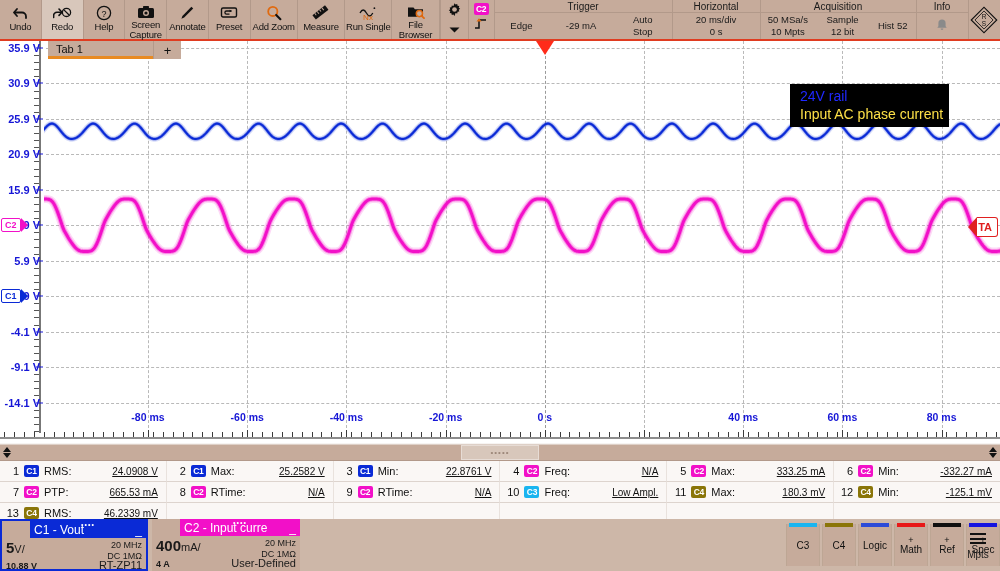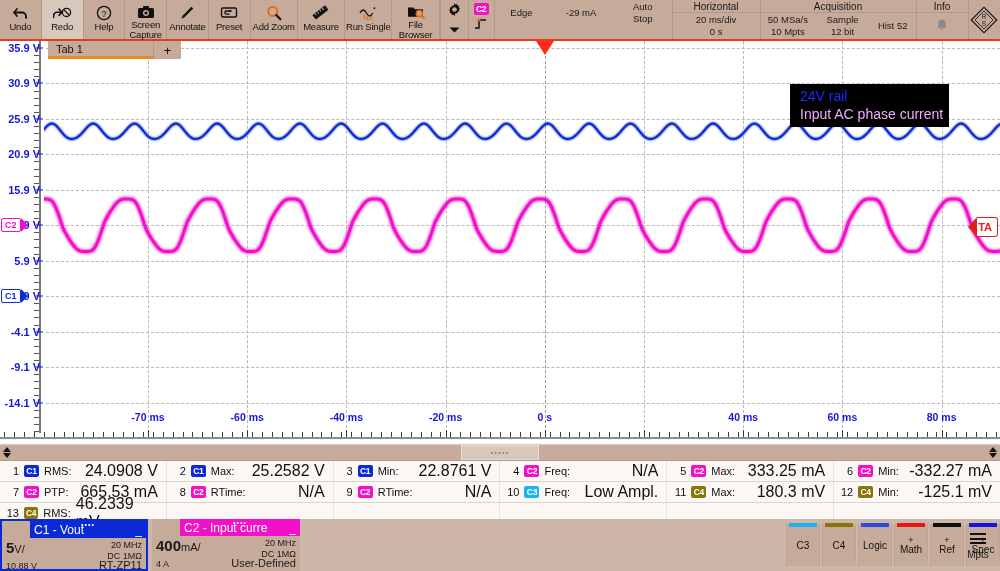--- a/index.html
+++ b/index.html
@@ -121,21 +121,21 @@
                  color:#e02020; border:1.6px solid #e02020; border-left:none; background:#fff; border-radius:0 3px 3px 0; }
 
   .trigmark { position:absolute; top:0; width:0;height:0;
     border-left:9px solid transparent;border-right:9px solid transparent;border-top:14px solid #ff2b1a; z-index:9; }
 
   .annot {
     position:absolute; background:#000; padding:3px 6px 4px 10px; z-index:10;
     line-height:18px; letter-spacing:0px;
   }
   .annot .a1 { color:#1f28ff; font-size:14px; }
-  .annot .a2 { color:#f0abfc; font-size:14px; }
+  .annot .a2 { color:#fde047; font-size:14px; }
 
   
   .taxis { position:absolute; left:0; top:433px; width:1000px; height:10px; background:#fff; }
   .xlbl { position:absolute; top:-22px; font-size:10.5px; color:#1616d6; font-weight:bold; transform:translateX(-50%); white-space:nowrap;}
   .xruleline { position:absolute; left:0; top:4px; width:1000px; height:2px; background:#8d8d8d; }
   .xtick { position:absolute; top:-1px; width:1px; height:5px; background:#3b3b3b; }
   .xtick.major { height:7px; top:-3px; }
 
   
   .hscroll {
@@ -157,36 +157,36 @@
   
   .meas { position:absolute; left:0; top:461px; width:1000px; height:62px; background:#faf7f5; overflow:hidden; }
   .mrow { display:flex; height:21px; }
   .mcell {
     flex:1; display:flex; align-items:center; height:21px;
     border-bottom:1px solid #ddd4ce; padding:0 8px 0 6px; gap:5px; position:relative;
   }
   .mcell + .mcell { border-left:1px solid #e9e2dd; }
   .mcell .idx { font-size:11px; color:#111; min-width:13px; text-align:right; }
   .mcell .nm { font-size:11px; color:#111; }
-  .mcell .val { margin-left:auto; font-size:16px; color:#111; }
+  .mcell .val { margin-left:auto; font-size:10px; color:#111;text-decoration:underline; }
 
   
   .chbar { position:absolute; left:0; top:519px; width:1000px; height:52px; background:#cdb7a8; }
   .chcard { position:absolute; top:0; width:148px; height:52px; background:#c6ab9b; }
   .chcard .hd {
     height:17px; display:flex; align-items:center; padding:0 4px;
     color:#fff; font-size:12px; position:relative;margin-left:28px;
   }
   .chcard .hd .dots { position:absolute; left:50%; top:0px; transform:translateX(-50%); color:#fff; font-size:7px; letter-spacing:1px; }
   .chcard .hd .mini { margin-left:auto; font-size:12px; }
   .chcard .bd { height:35px; position:relative; padding:1px 4px 0 4px; }
   .chcard .scale { font-size:15px; font-weight:bold; position:absolute; left:4px; top:1px; }
   .chcard .scale small { font-size:11px; font-weight:normal; }
   .chcard .r1 { position:absolute; right:4px; top:2px; font-size:9px; text-align:right; line-height:11px; }
-  .chcard .off { position:absolute; left:4px; bottom:2px; font-size:9px; font-weight:normal; }
+  .chcard .off { position:absolute; left:4px; bottom:2px; font-size:9px; font-weight:bold; }
   .chcard .probe { position:absolute; right:4px; bottom:2px; font-size:11px; }
   .chcard.c1 { border:2px solid #0a2ad6; }
   .chcard.c1 .hd { background:#0a2ad6; }
   .chcard.c2 .hd { background:#f210c8; }
 
   .rbtn {
     position:absolute; top:5px; width:34px; height:42px; background:#c6ab9b;
     display:flex; flex-direction:column; align-items:center; justify-content:center;
     font-size:10px; color:#111; border-left:1px solid #bda694; border-right:1px solid #bda694;
   }
@@ -338,20 +338,21 @@
       <span class="chip c2">C2</span>
       <span>
         <svg width="14" height="13" viewBox="0 0 14 13">
             <path d="M1 11 H5 V3 H12" stroke="#111" stroke-width="1.5" fill="none"></path>
             <path d="M5 1.2 L7.6 4.4 H2.4 Z" fill="#e06a10"></path>
           </svg>
       </span>
     </div>
 
     <div class="tb-group" style="width:178px">
+      <div class="gtitle">Trigger</div>
       <div class="grows">
         <div class="gcol" style="width:54px">
           <div class="r">Edge</div>
         </div>
         <div class="gcol" style="width:66px">
           <div class="r">-29 mA</div>
         </div>
         <div class="gcol" style="width:58px">
           <div class="r">Auto</div>
           <div class="r">Stop</div>
@@ -545,21 +546,21 @@
 
     <div class="annot" style="left:790px; top:43px;">
       <div class="a1">24V rail</div>
       <div class="a2">Input AC phase current</div>
     </div>
   </div>
 
   <div class="taxis">
     <div class="xruleline"></div>
     <div id="xlabels">
-        <div class="xlbl" style="left: 148px;">-70 ms</div>
+        <div class="xlbl" style="left: 148px;">-80 ms</div>
         <div class="xlbl" style="left: 247.2px;">-60 ms</div>
         <div class="xlbl" style="left: 346.4px;">-40 ms</div>
         <div class="xlbl" style="left: 445.6px;">-20 ms</div>
         <div class="xlbl" style="left: 544.8px;">0 s</div>
         <div class="xlbl" style="left: 644px; margin-top: 48px;">20 ms</div>
         <div class="xlbl" style="left: 743.2px;">40 ms</div>
         <div class="xlbl" style="left: 842.4px;">60 ms</div>
         <div class="xlbl" style="left: 941.6px;">80 ms</div>
         <div class="xtick" style="left: 4px;"></div>
         <div class="xtick" style="left: 13.92px;"></div>

